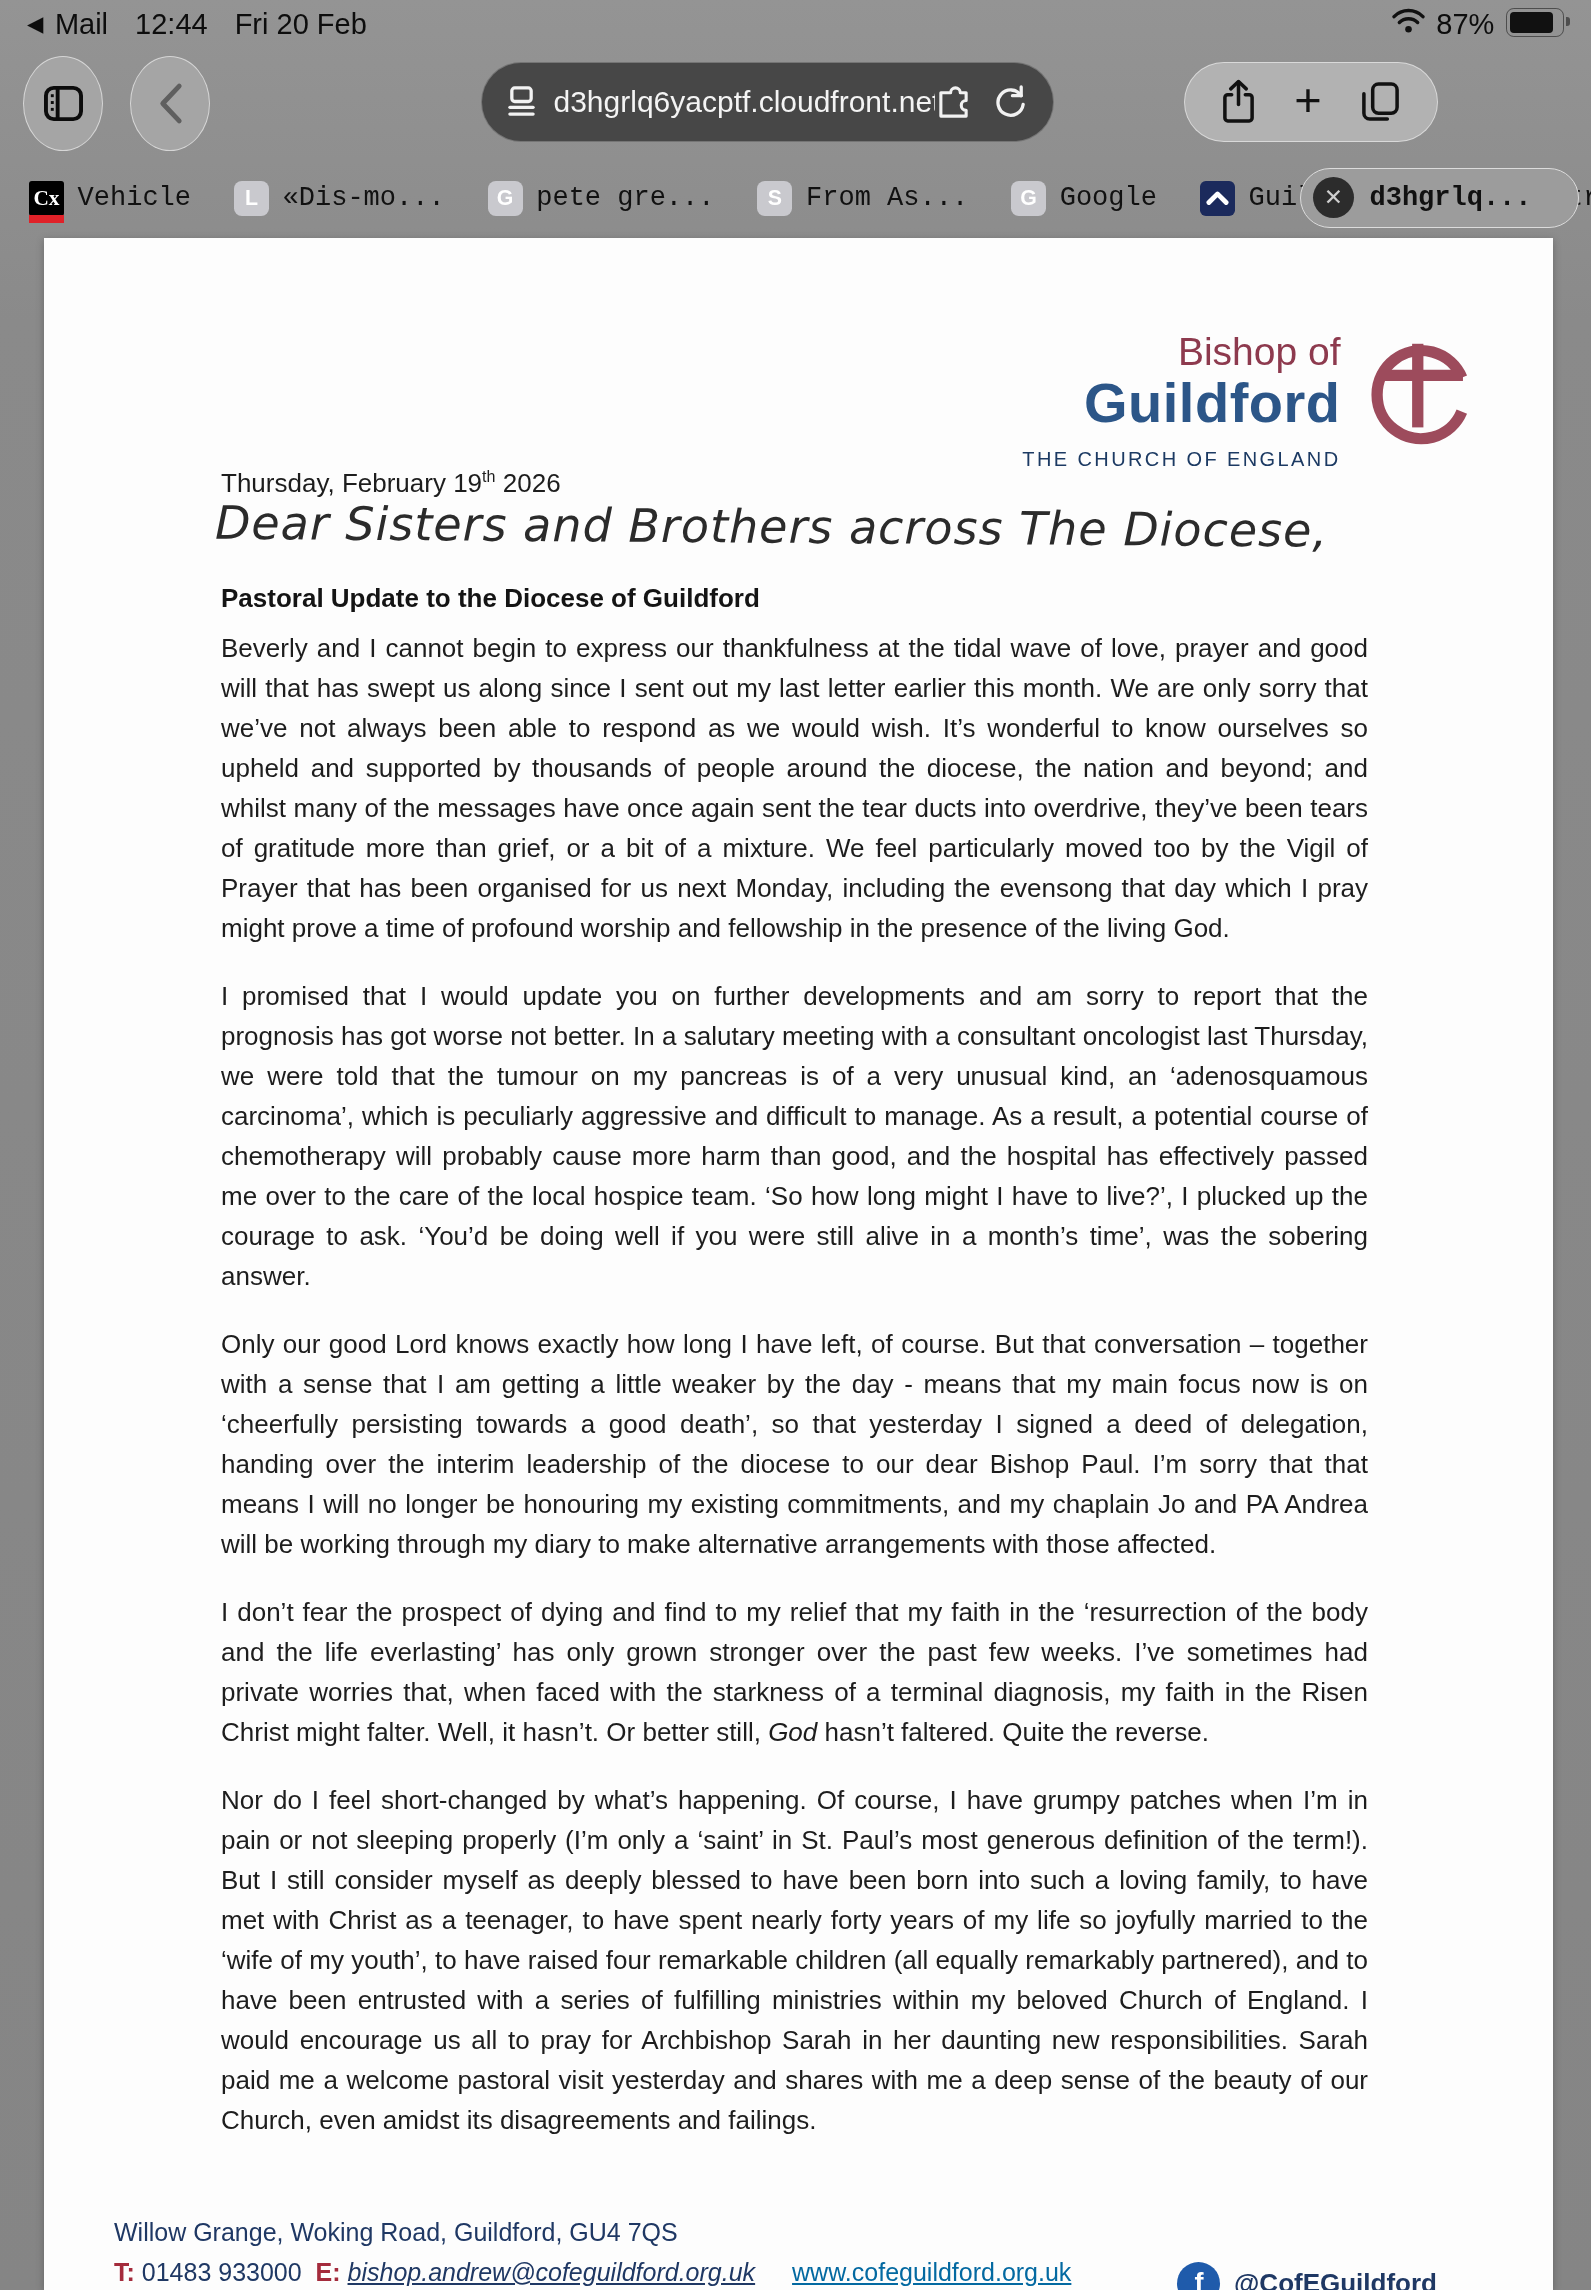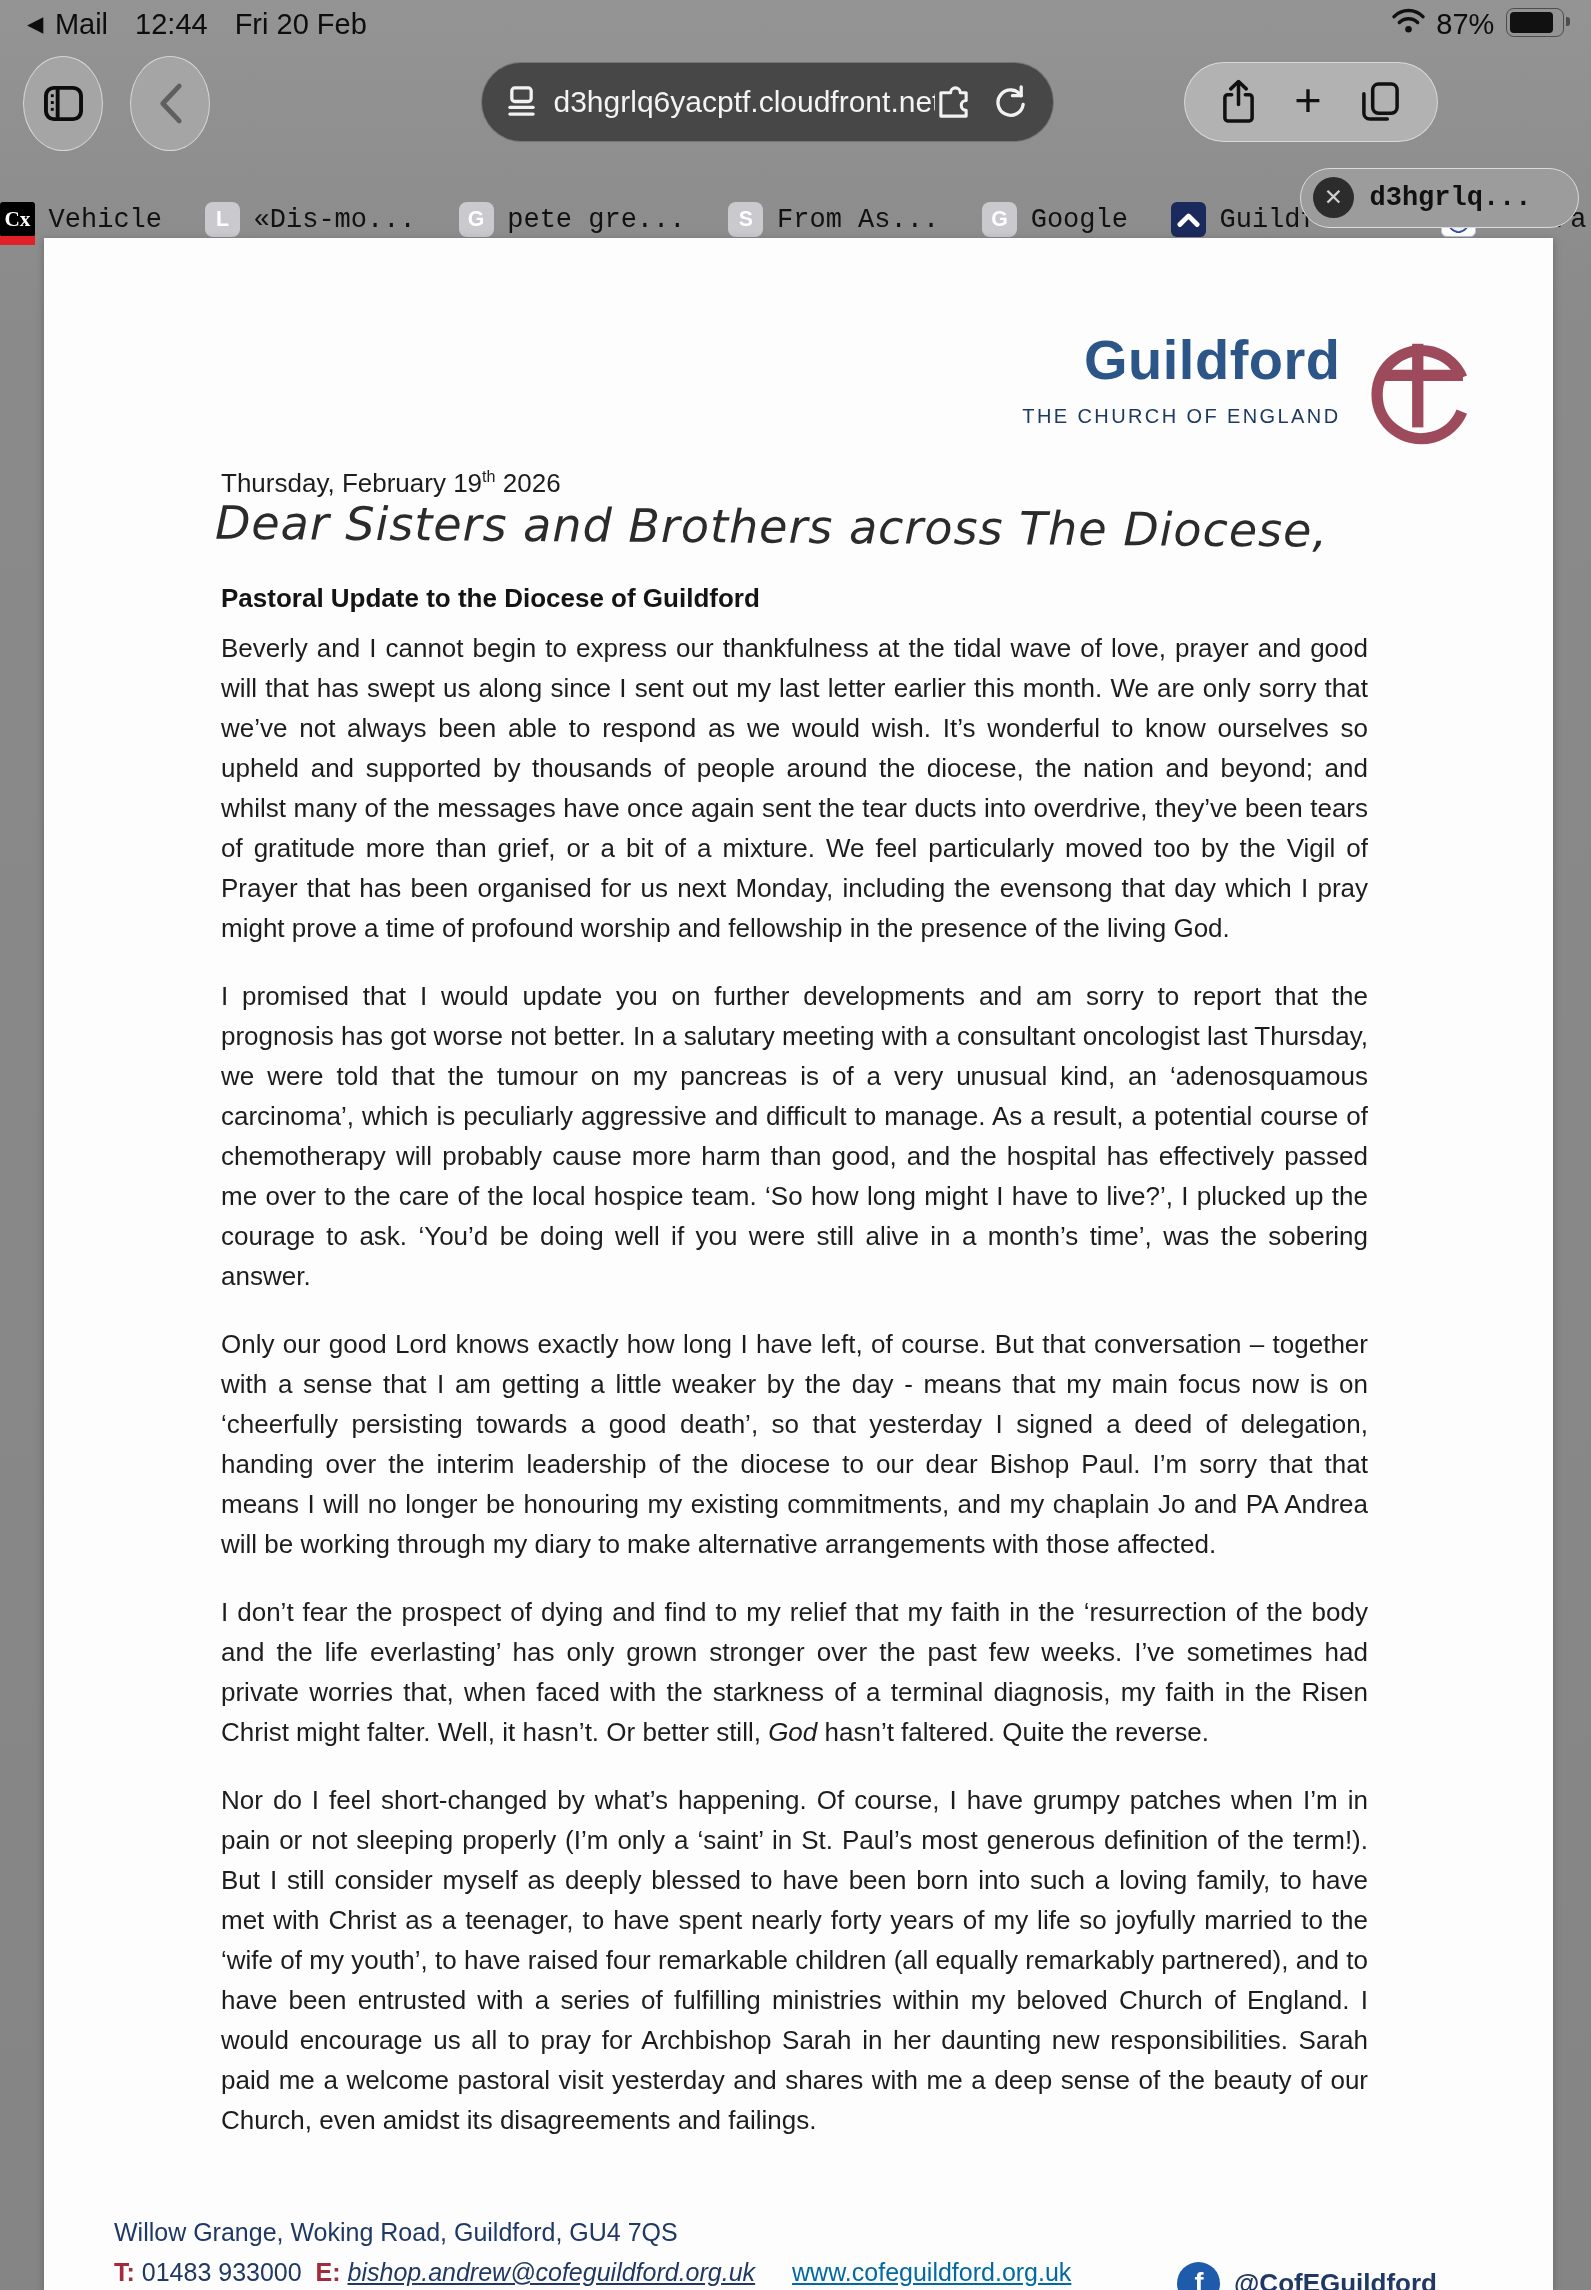--- a/index.html
+++ b/index.html
@@ -27,21 +27,21 @@
   .url-pill{position:absolute;left:481px;top:11.6px;width:573px;height:80px;border-radius:40px;
     background:#474747;display:flex;align-items:center;padding:0 25px;box-sizing:border-box;
     border:1px solid rgba(255,255,255,.25);}
   .url-text{color:#f4f4f4;font-size:30px;margin-left:17.5px;flex:1;white-space:nowrap;overflow:hidden;}
   .url-icons{display:flex;gap:21.3px;align-items:center;}
   .right-pill{position:absolute;right:153px;top:11.6px;width:254px;height:80px;border-radius:40px;
     background:#b2b2b2;border:1.5px solid rgba(255,255,255,.5);
     display:flex;align-items:center;justify-content:space-around;padding:0 17.5px;box-sizing:border-box;}
   .plus-glyph{font-size:47px;font-weight:300;color:#111;line-height:1;margin-top:-3.9px;}
   
-  .tab-bar{position:absolute;left:0;top:159px;width:100%;height:78px;display:flex;align-items:flex-end;box-sizing:border-box;}
+  .tab-bar{position:absolute;left:0;top:159px;width:100%;height:78px;display:flex;align-items:center;padding-left:29px;box-sizing:border-box;}
   .tab-item{display:flex;align-items:center;gap:13.6px;margin-right:43px;flex:0 0 auto;}
   .tab-label{font-size:27px;color:#111;white-space:nowrap;font-family:Liberation Mono, monospace;}
   .favicon{width:35px;height:35px;border-radius:7.8px;flex:0 0 auto;display:flex;align-items:center;justify-content:center;box-sizing:border-box;}
   .fav-letter{background:#c9c9ce;color:#fff;font-size:21.3px;font-weight:bold;}
   .fav-cx{background:#000;color:#fff;font-family:"Liberation Serif",serif;font-weight:bold;font-size:21.3px;border-radius:2.9px;position:relative;}
   .fav-cx::after{content:"";position:absolute;left:0;right:0;bottom:-7.8px;height:8.7px;background:#e02128;}
   .fav-chevron{background:#1b2a5c;border-radius:5.8px;}
   .fav-crest{background:#fff;border-radius:5.8px;border:1px solid #b9c4d8;}
   .active-tab{position:absolute;right:11.6px;top:8.7px;height:60px;border-radius:30px;background:#9c9c9c;
     border:1.9px solid #dcdcdc;display:flex;align-items:center;gap:15.5px;padding:0 25px 0 11.6px;width:279px;box-sizing:border-box;}
@@ -189,20 +189,21 @@
   <div class="active-tab">
     <span class="close-circle">✕</span>
     <span class="tab-label">d3hgrlq...</span>
   </div>
 </div>
 
 <div class="page">
 
   <div class="logo-block">
     <div class="logo-text">
+      <div class="logo-line1">Bishop of</div>
       <div class="logo-line2">Guildford</div>
       <div class="logo-line3">THE CHURCH OF ENGLAND</div>
     </div>
     <svg class="cofe-svg" viewBox="0 0 100 100">
       <path d="M91 66 A39 39 0 1 1 91 36" fill="none" stroke="#9d4b5c" stroke-width="10"></path>
       <line x1="52" y1="6" x2="52" y2="80" stroke="#9d4b5c" stroke-width="10"></line>
       <line x1="18" y1="34" x2="92" y2="34" stroke="#9d4b5c" stroke-width="10"></line>
     </svg>
   </div>
 

